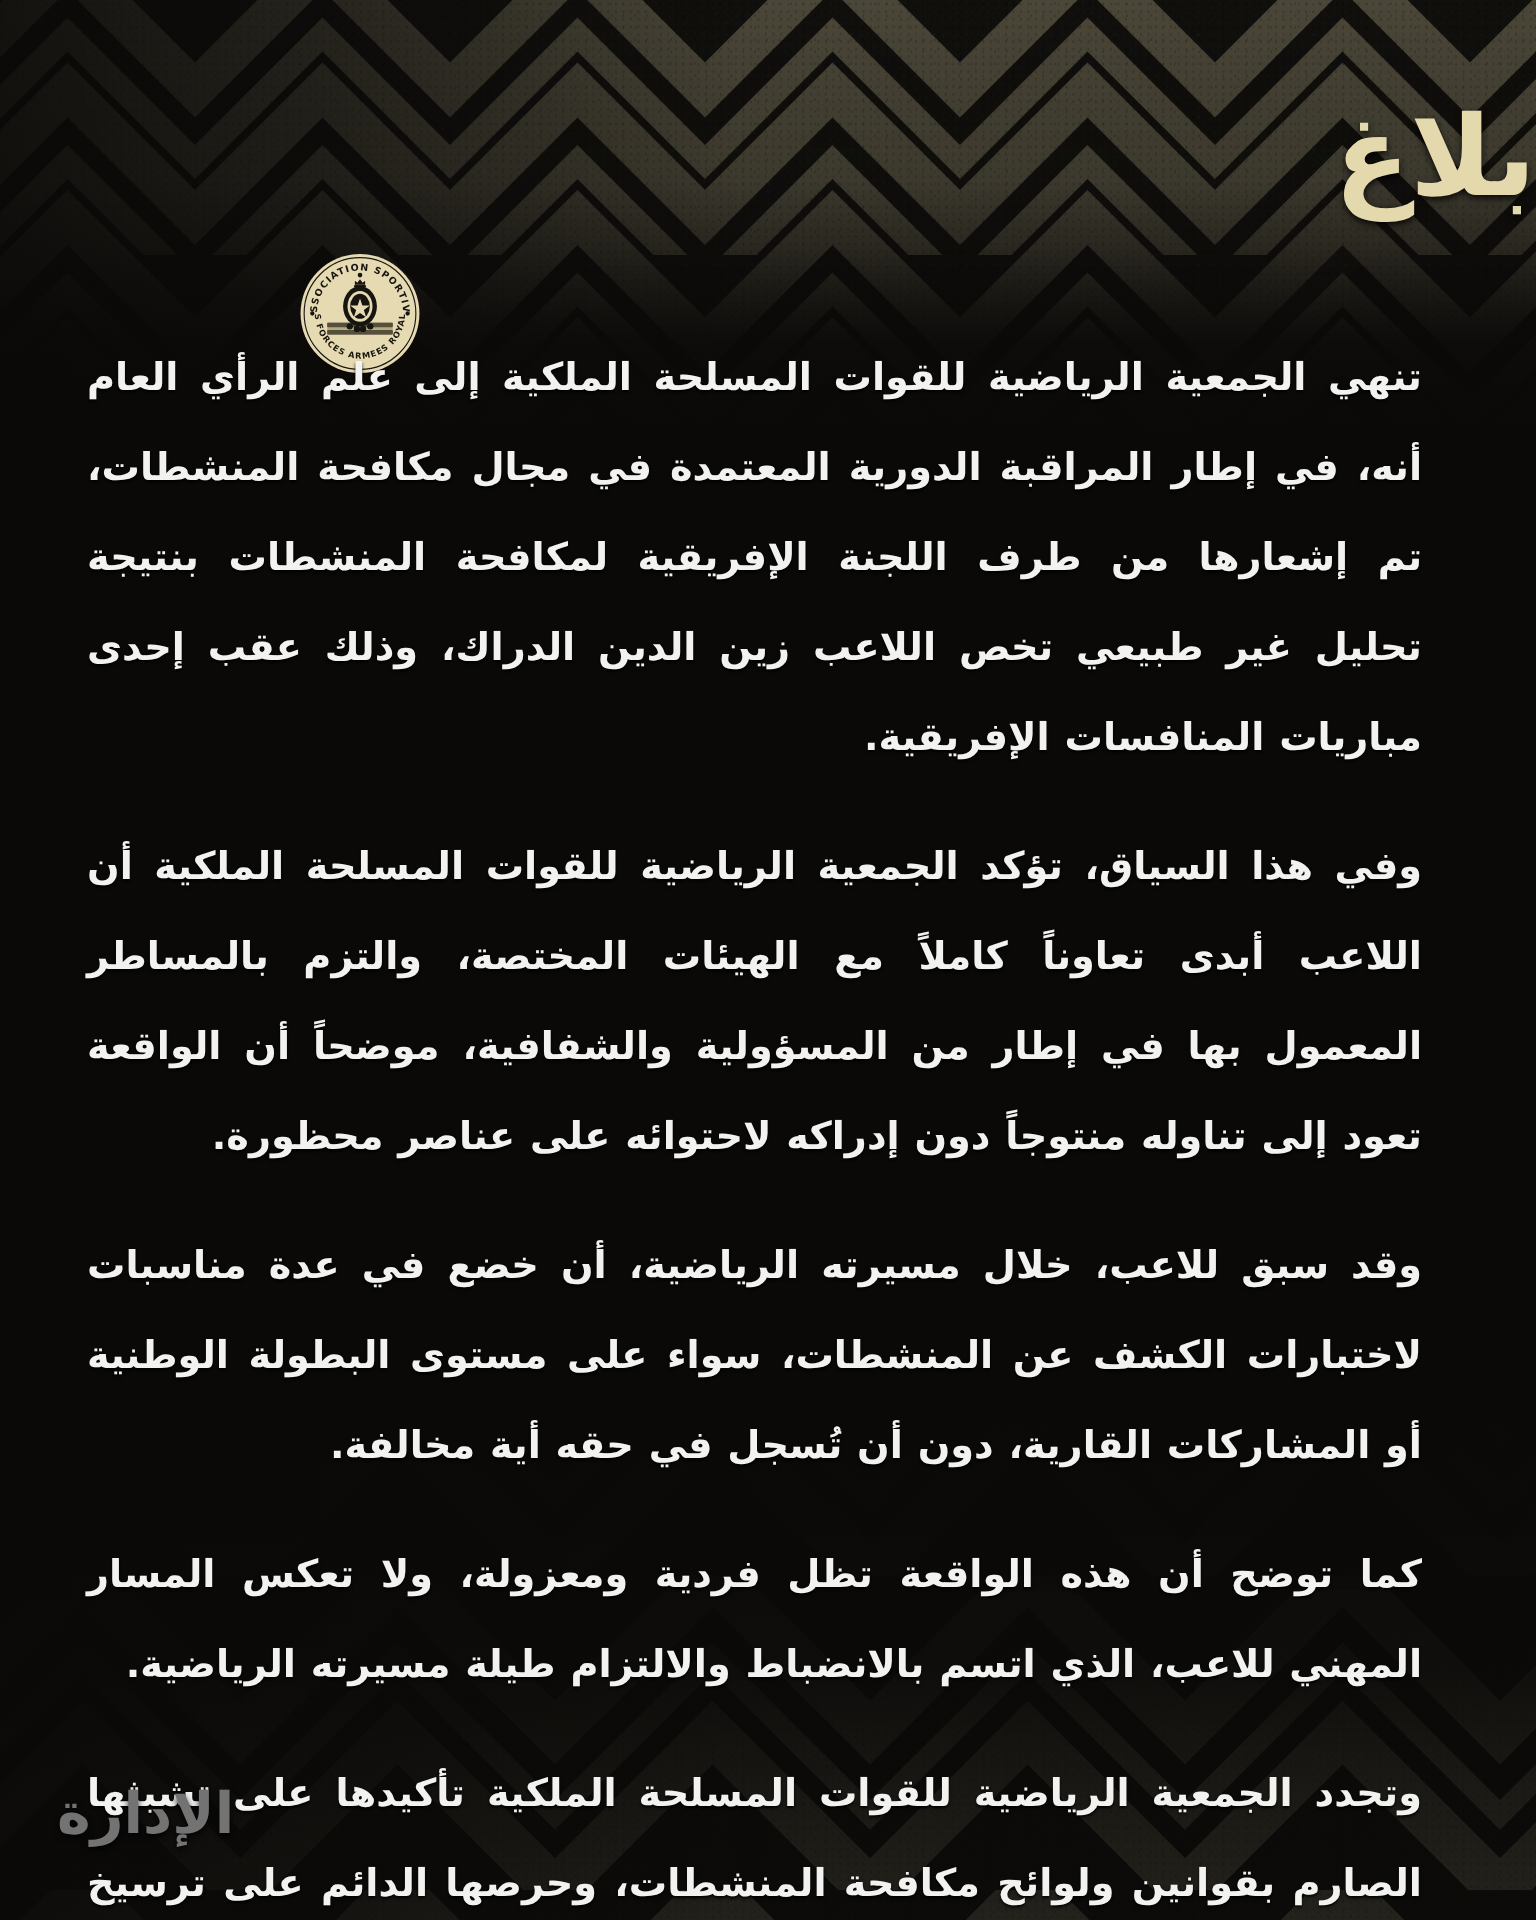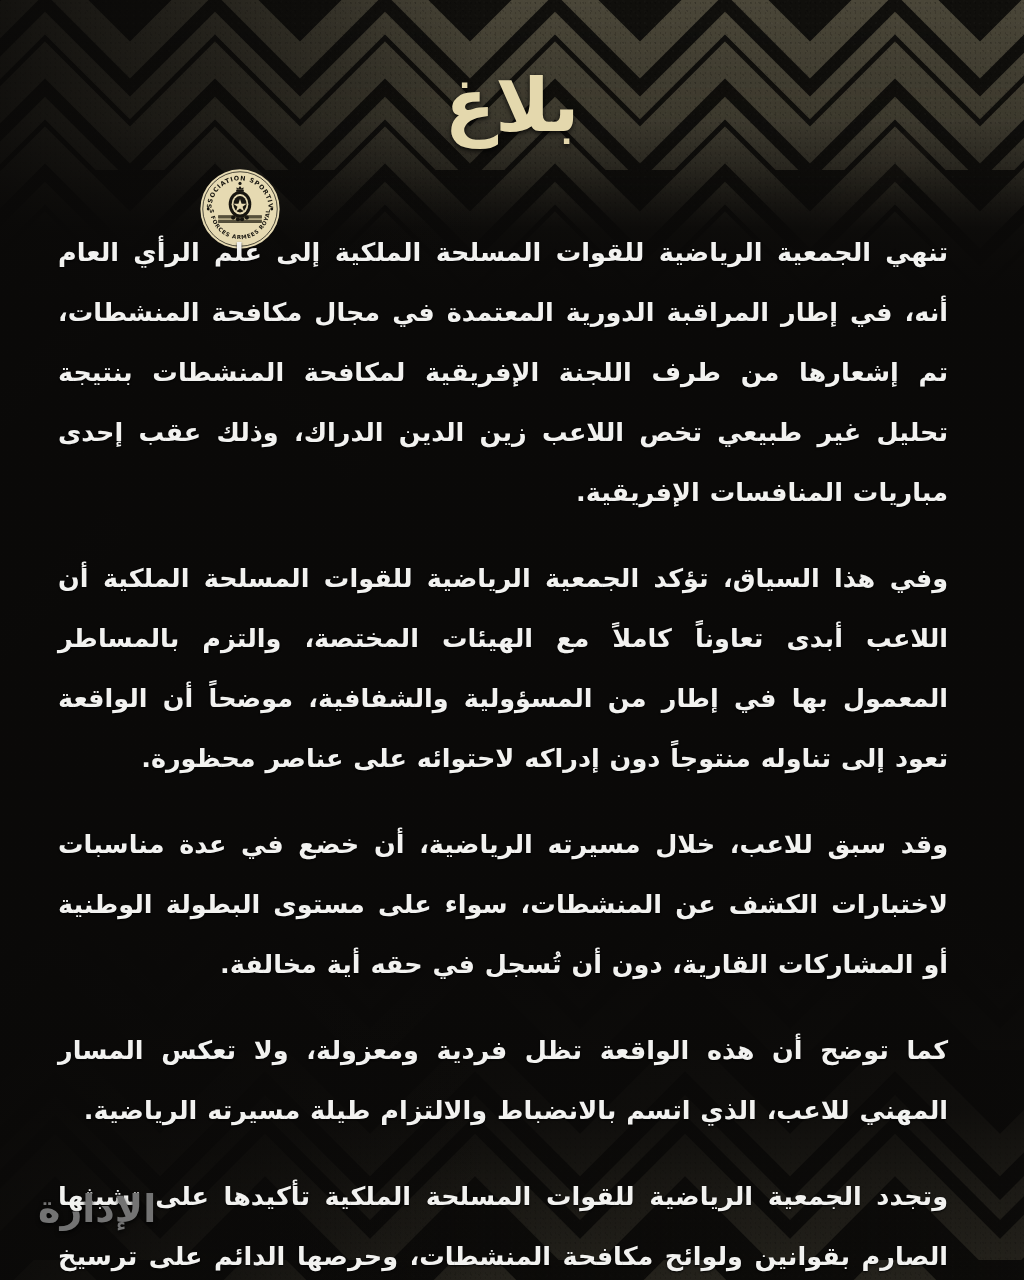--- a/index.html
+++ b/index.html
@@ -88,21 +88,20 @@
   
   .header {
     position: relative;
     height: 212px;
   }
   .doc-title {
     position: absolute;
     top: 68px;
     left: 0;
     right: 0;
-    text-align: center;
     color: #e4d8ad;
     font-size: 74px;
     line-height: 1;
     font-weight: 700;
     letter-spacing: 1px;
     text-shadow: 0 2px 5px rgba(0,0,0,.85);
   }
 
   .logo-badge {
     position: absolute;

